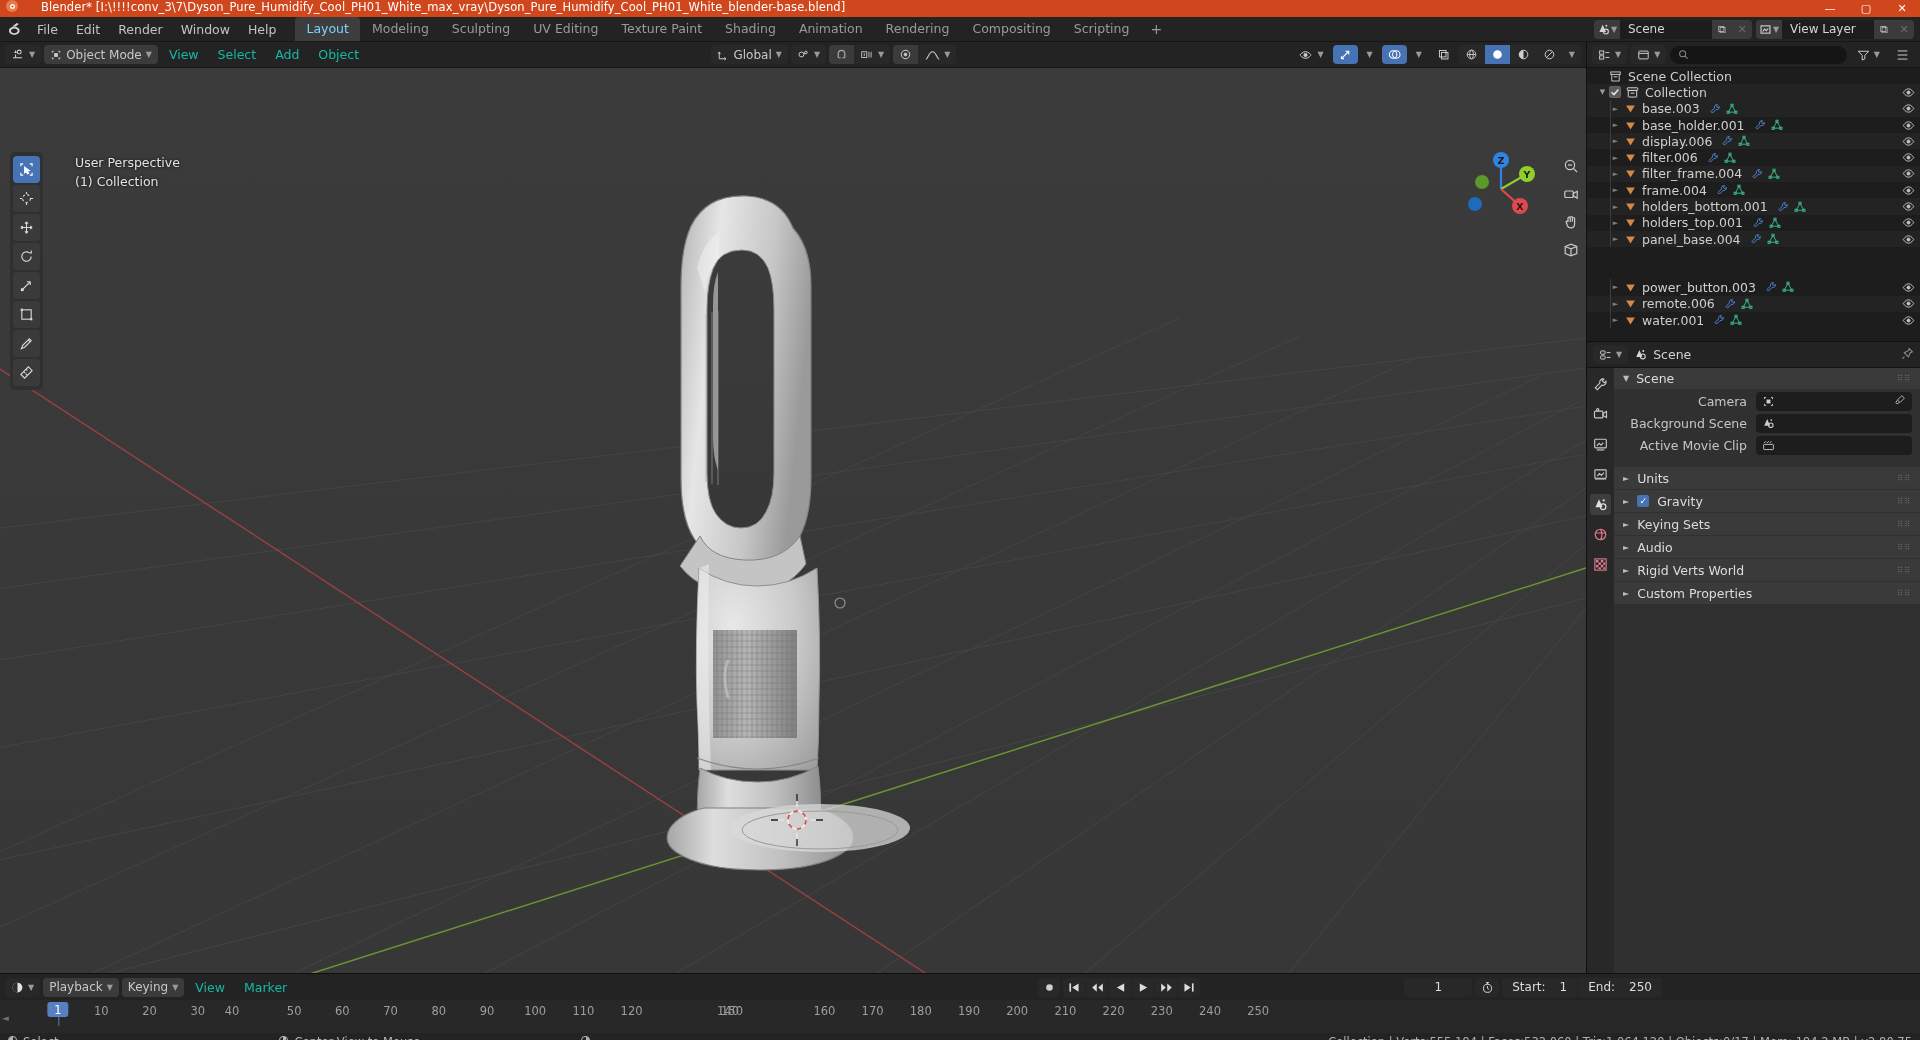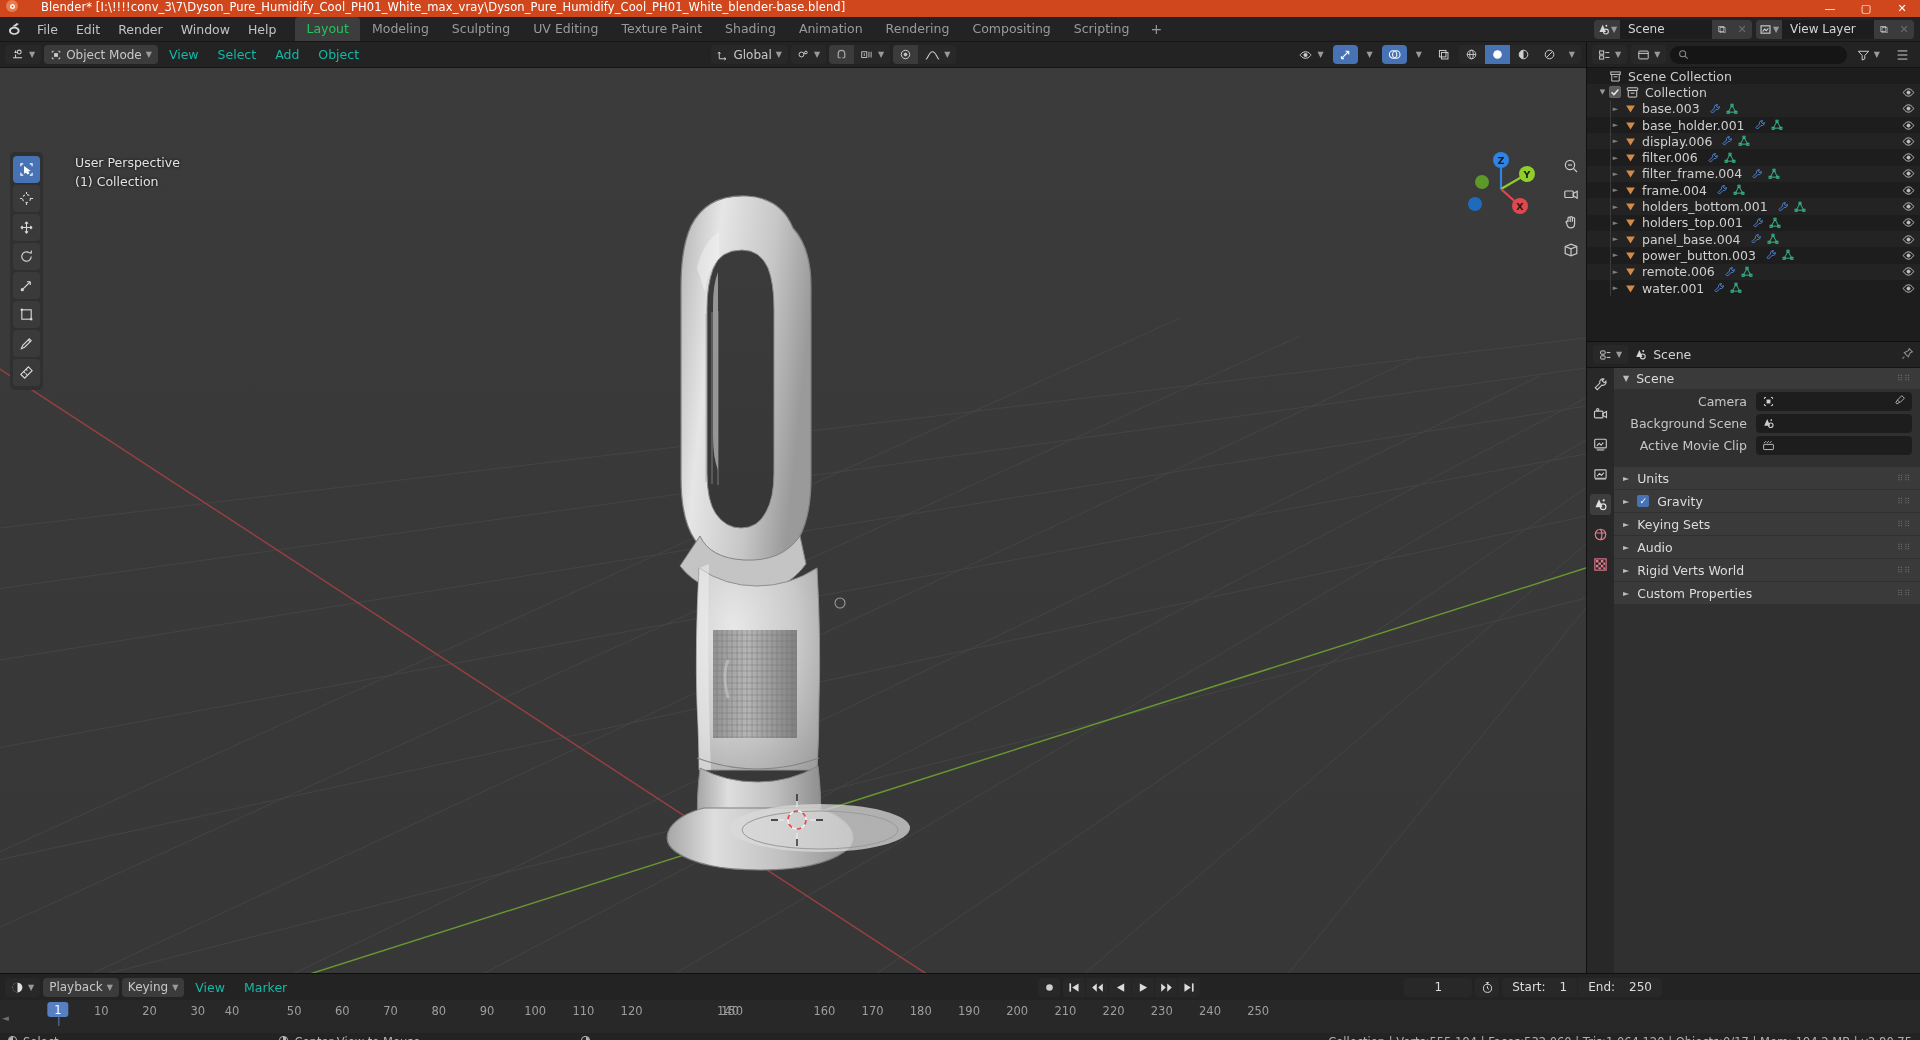--- a/index.html
+++ b/index.html
@@ -22,21 +22,21 @@
 
   
   #topbar{ height:25px; background:#232323; display:flex; align-items:center;
     padding-left:4px; border-bottom:1px solid #161616; }
   .bl-logo{ width:20px;height:20px; display:flex;align-items:center;justify-content:center;
     margin-right:4px; }
   .menu-item{ padding:3px 9px; font-size:12.5px; color:#c3c3c3; border-radius:3px; }
   .ws-sep{ width:10px; }
   .ws-tab{ padding:4px 11px 5px; font-size:12.5px; color:#9a9a9a;
     border-radius:4px 4px 0 0; margin-right:1px; }
-  .ws-tab.active{ background:#3d3d3d; color:#22c55e; }
+  .ws-tab.active{ background:#3d3d3d; color:#7dd3fc; }
   .ws-plus{ padding:3px 9px; color:#9a9a9a; font-size:14px; }
   #topbar-right{ margin-left:auto; display:flex; align-items:center; gap:4px; padding-right:6px;}
   .id-block{ display:flex; align-items:center; background:#282828; border-radius:4px;
     height:19px; overflow:hidden; }
   .id-icon{ width:26px; height:19px; background:#3b3b3b; display:flex;
     align-items:center; justify-content:center; gap:1px; }
   .id-name{ background:#1d1d1d; height:19px; min-width:92px; display:flex; align-items:center;
     padding:0 8px; font-size:12px; color:#d6d6d6; }
   .id-btn{ width:20px;height:19px; background:#3b3b3b; display:flex;
     align-items:center;justify-content:center; color:#c5c5c5; font-size:11px; }
@@ -962,21 +962,21 @@
                   </svg>
                 </span>
               </span>
               <span class="eye">
                 <svg width="13" height="11" viewBox="0 0 16 12" fill="none" stroke="#c4c4c4" stroke-width="1.15">
                   <path d="M8 1.4C4.2 1.4 1.6 6 1.6 6S4.2 10.6 8 10.6 14.4 6 14.4 6 11.8 1.4 8 1.4z"></path>
                   <circle cx="8" cy="6" r="1.9" fill="#c4c4c4"></circle>
                 </svg>
               </span>
             </div>
-            <div class="ol-row" style="padding-left: 22px; background: transparent;">
+            <div class="ol-row" style="padding-left: 22px; background: transparent; margin-top: 32px;">
               <span class="tree-line"></span>
               <span class="disc" style="color:#7e7e7e">►</span>
               <span style="margin:0 5px 0 2px;display:flex">
                 <svg width="13" height="13" viewBox="0 0 16 16">
                   <path d="M2.6 4.2h10.8L8 13z" fill="#d08b4a"></path>
                 </svg>
               </span>
               <span class="ol-label">power_button.003</span>
               <span class="ol-icons">
                 <span style="display:flex">

